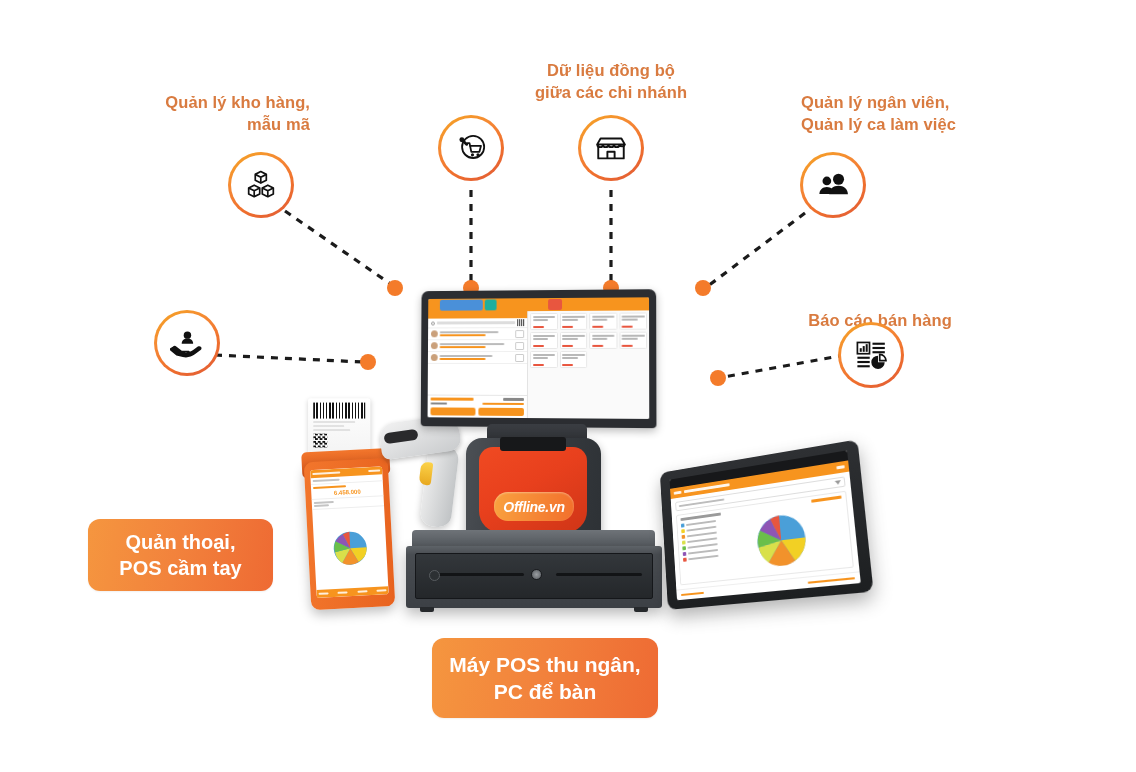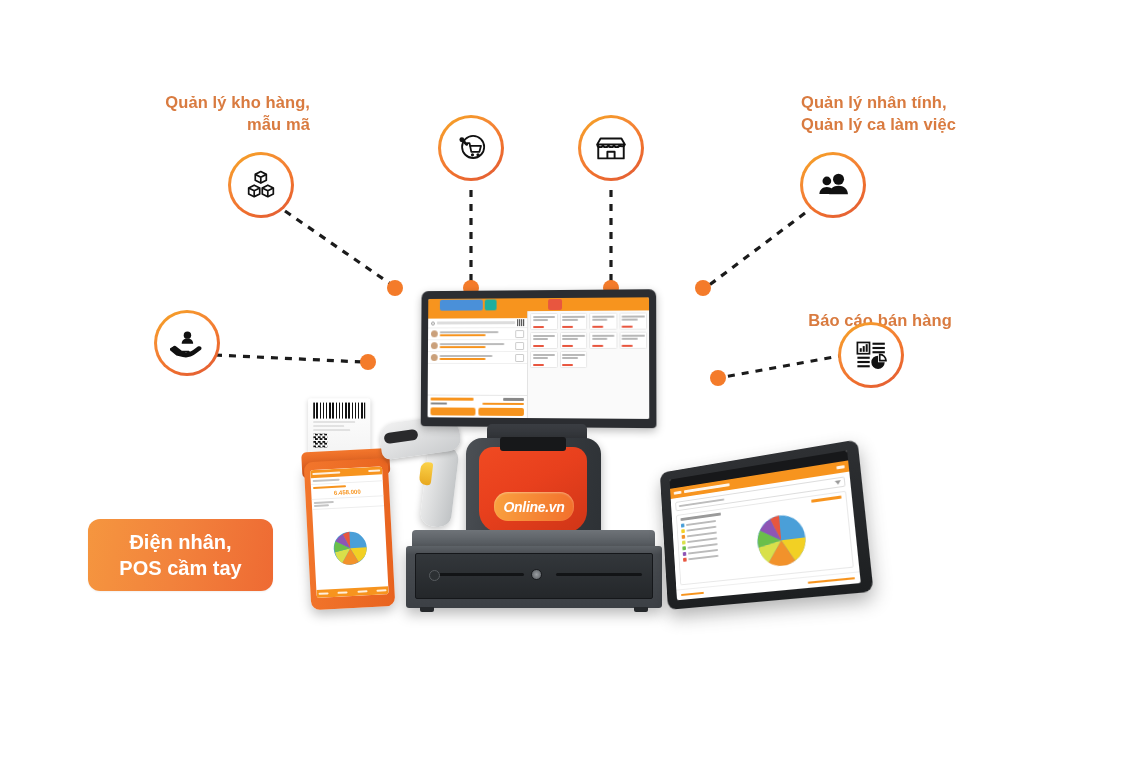--- a/index.html
+++ b/index.html
@@ -302,22 +302,24 @@
   <div class="node-dot" style="left:360px; top:354px;"></div>
   <div class="node-dot" style="left:463px; top:280px;"></div>
   <div class="node-dot" style="left:603px; top:280px;"></div>
   <div class="node-dot" style="left:695px; top:280px;"></div>
   <div class="node-dot" style="left:710px; top:370px;"></div>
 
   <div class="feat-label ta-r" style="left:110px; top:92px; width:200px;">Quản lý kho hàng,
 mẫu mã</div>
 
 
-
-  <div class="feat-label ta-l" style="left:801px; top:92px; width:220px;">Quản lý nhân tính,
+  <div class="feat-label ta-c" style="left:521px; top:60px; width:180px;">Dữ liệu đồng bộ
+giữa các chi nhánh</div>
+
+  <div class="feat-label ta-l" style="left:801px; top:92px; width:220px;">Quản lý ngân viên,
 Quản lý ca làm việc</div>
 
 
   <div class="feat-label ta-c" style="left:775px; top:310px; width:210px;">Báo cáo bán hàng</div>
 
   <div class="icon-circle" style="left:228px; top:152px;">
     <span>
       <svg width="34" height="34" viewBox="0 0 32 32" fill="none" stroke="#111" stroke-width="1.6" stroke-linejoin="round">
         <path d="M15.8 3.4 21 6v5.6l-5.2 2.6-5.2-2.6V6z" fill="#fff"></path>
         <path d="M10.6 6 15.8 8.6 21 6M15.8 8.6v5.6"></path>
@@ -560,21 +562,21 @@
             </div>
         </div>
       </div>
     </div>
   </div>
 
   <div class="hw" id="pos-neck"></div>
   <div class="hw" id="pos-stand"></div>
   <div class="hw" id="pos-red-panel"></div>
   <div class="hw" id="pos-cust-display"></div>
-  <div class="hw" id="pos-logo">Online.vn</div>
+  <div class="hw" id="pos-logo">Offline.vn</div>
 
   <div class="hw" id="drawer-top"></div>
   <div class="hw" id="drawer">
     <div id="drawer-face">
       <div class="drw-slot" id="drw-slot-l"></div>
       <div class="drw-slot" id="drw-slot-r"></div>
       <div id="drw-lock"></div>
       <div id="drw-hp"></div>
     </div>
     <div class="drw-foot" style="left:14px"></div>
@@ -645,18 +647,20 @@
           </div>
         </div>
         <div class="tb-foot">
           <i style="width:26px"></i>
             <i style="width:46px"></i>
         </div>
       </div>
     </div>
   </div>
 
-  <div class="pill" style="left:88px; top:519px; width:185px; height:72px; font-size:20px;">Điện nhân,
+  <div class="pill" style="left:88px; top:519px; width:185px; height:72px; font-size:20px;">Quản thoại,
 POS cầm tay</div>
 
+  <div class="pill" style="left:432px; top:638px; width:226px; height:80px; font-size:21px;">Máy POS thu ngân,
+PC để bàn</div>
 
 
 </div>
 
 </body></html>

